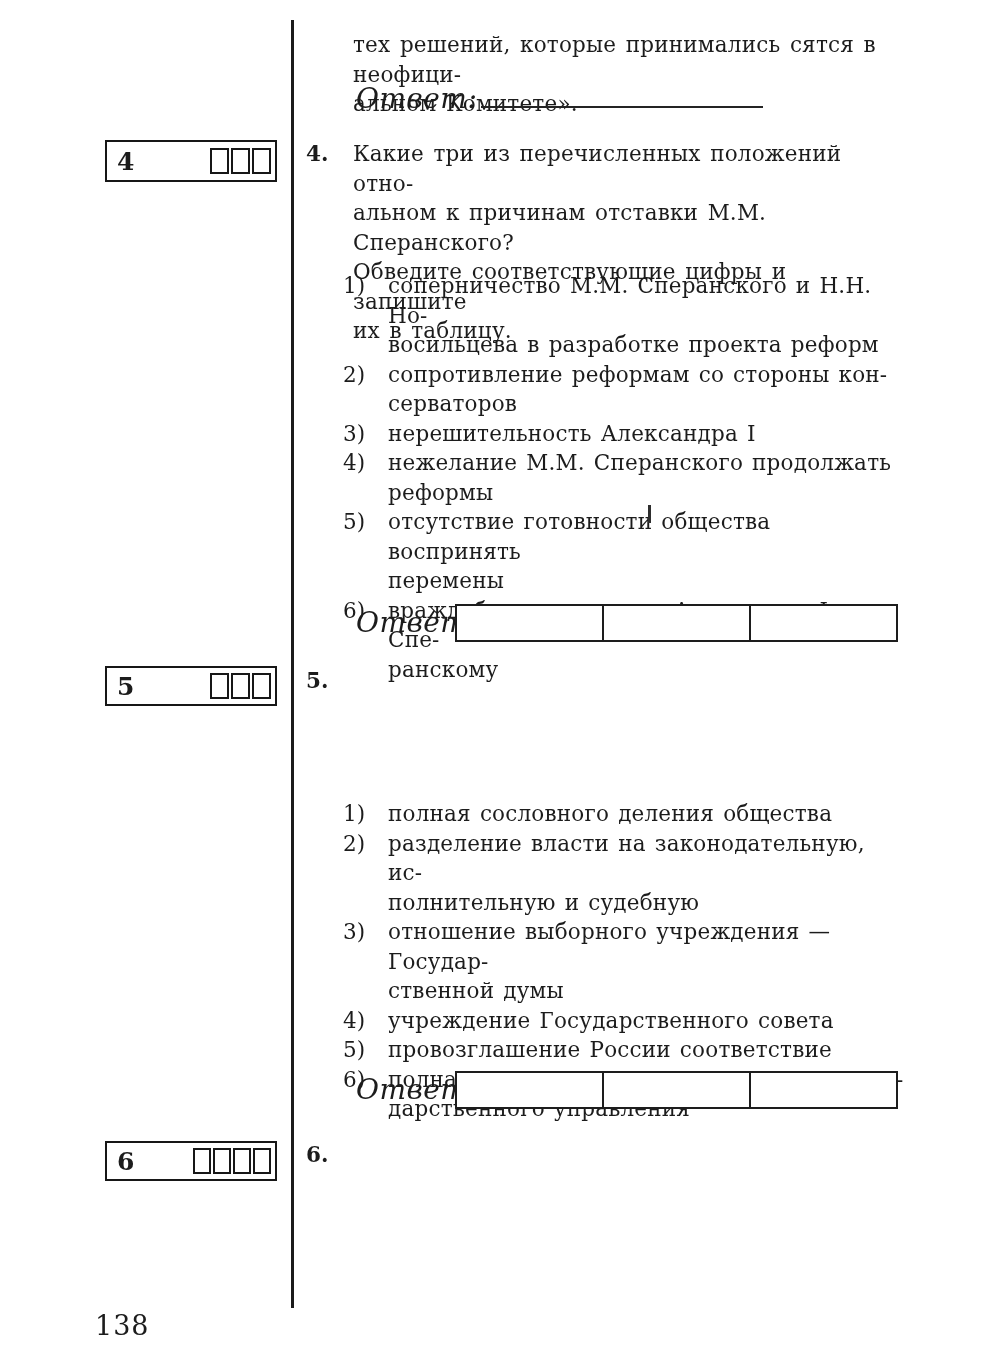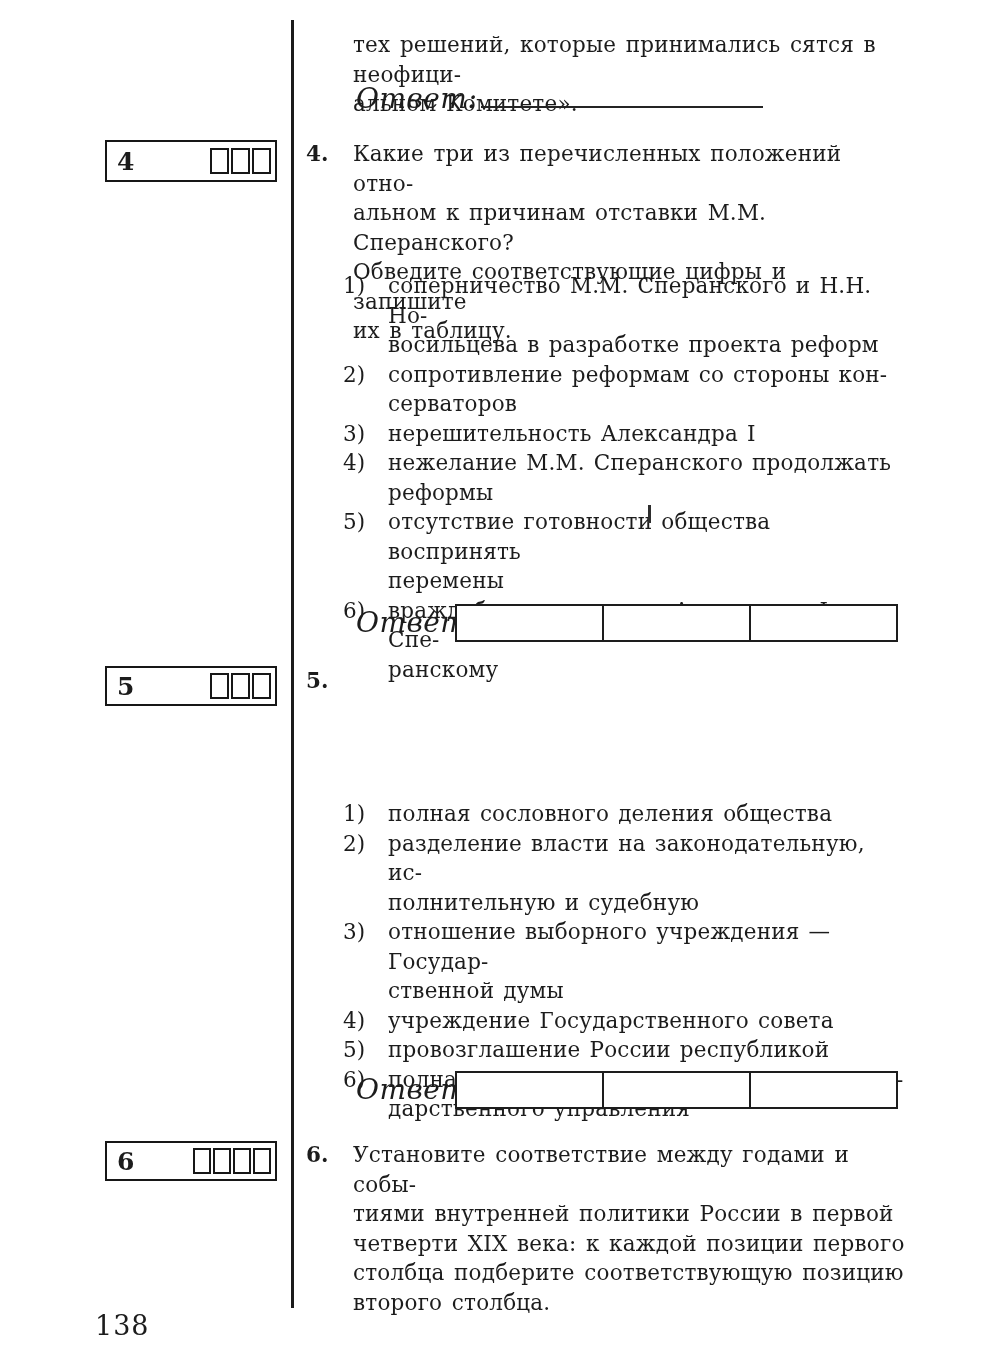--- a/index.html
+++ b/index.html
@@ -144,21 +144,21 @@
       <span class="onum">3)</span>
       <span class="otext">отношение выборного учреждения — Государ-
 ственной думы</span>
     </div>
     <div class="opt">
       <span class="onum">4)</span>
       <span class="otext">учреждение Государственного совета</span>
     </div>
     <div class="opt">
       <span class="onum">5)</span>
-      <span class="otext">провозглашение России республикой</span>
+      <span class="otext">провозглашение России соответствие</span>
     </div>
     <div class="opt">
       <span class="onum">6)</span>
       <span class="otext">полная ликвидация прежней системы госу-
 дарственного управления</span>
     </div>
   </div>
 
   <div class="answer-line" style="top:1075px;">
     <span class="alabel">Ответ:</span>
@@ -173,21 +173,16 @@
     <span class="score-num">6</span>
     <span class="score-cells">
       <span class="score-cell"></span>
       <span class="score-cell"></span>
       <span class="score-cell"></span>
       <span class="score-cell"></span>
     </span>
   </div>
 
   <div class="qnum" style="top:1140px;">6.</div>
-  <div class="qtext" style="top:1140px;">Установите соответствие между годами и собы-
-тиями внутренней политики России в первой
-четверти XIX века: к каждой позиции первого
-столбца подберите соответствующую позицию
-второго столбца.</div>
 
   <div class="pageno">138</div>
 
 </div>
 
 </body></html>

